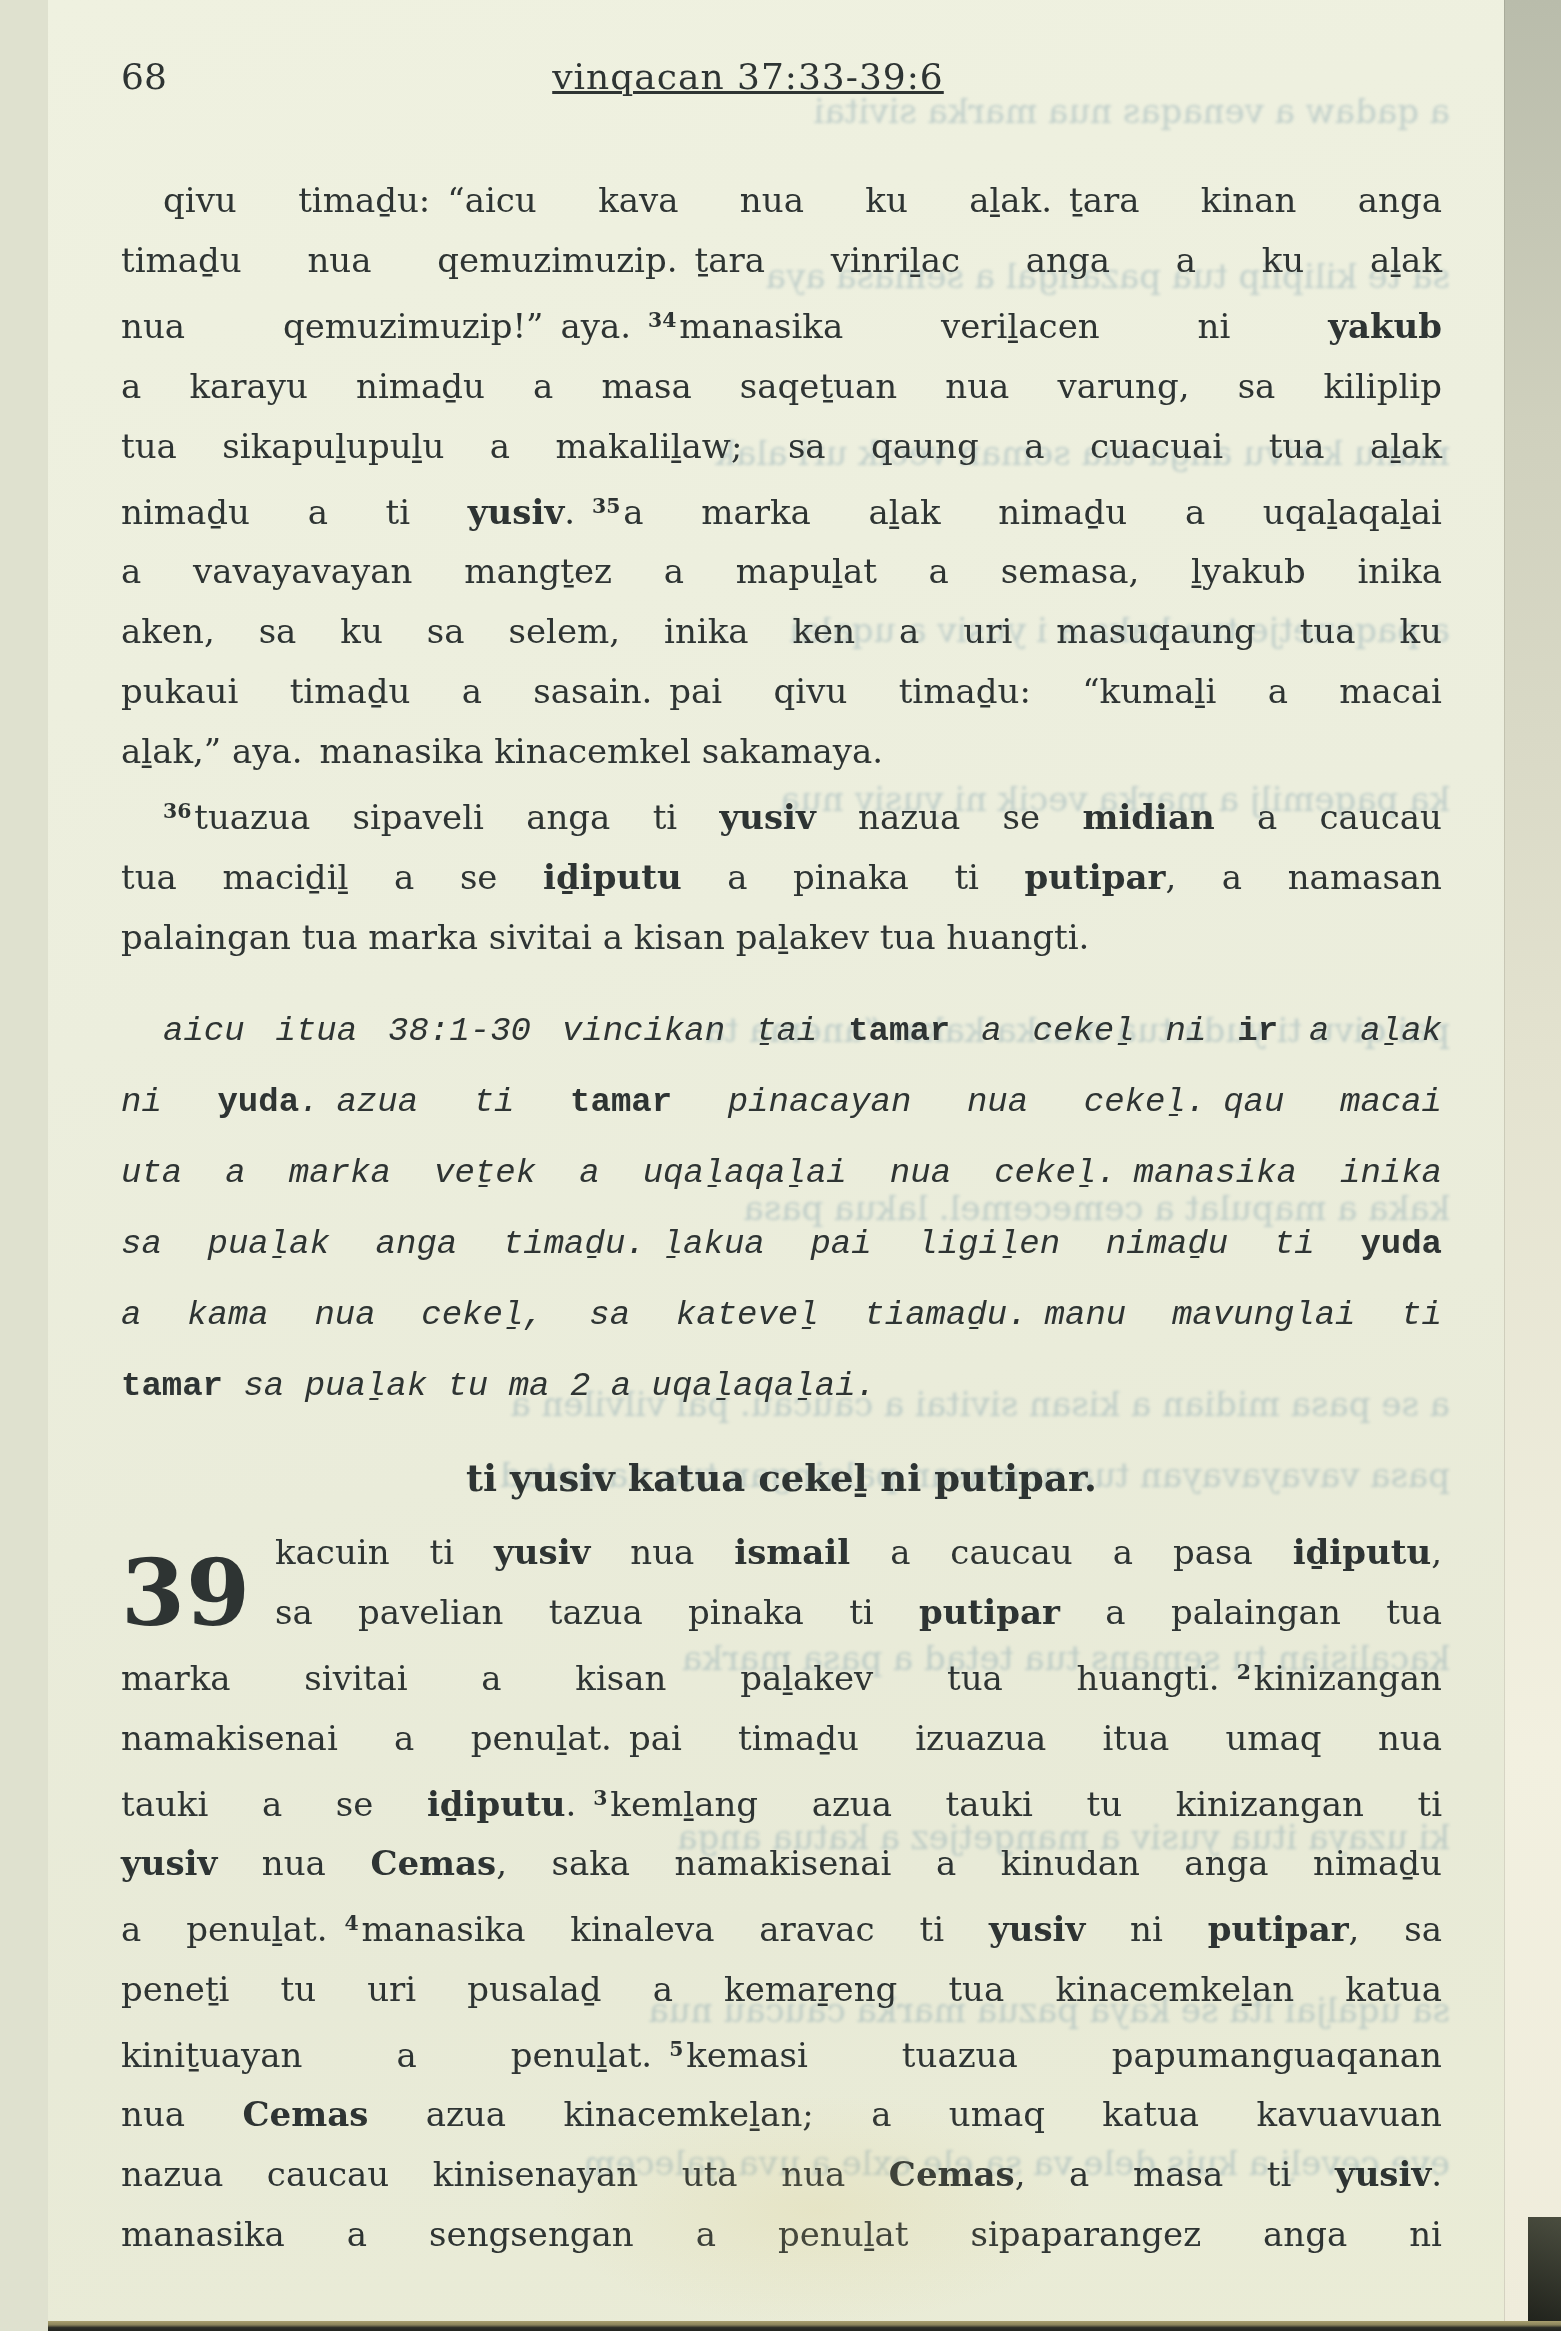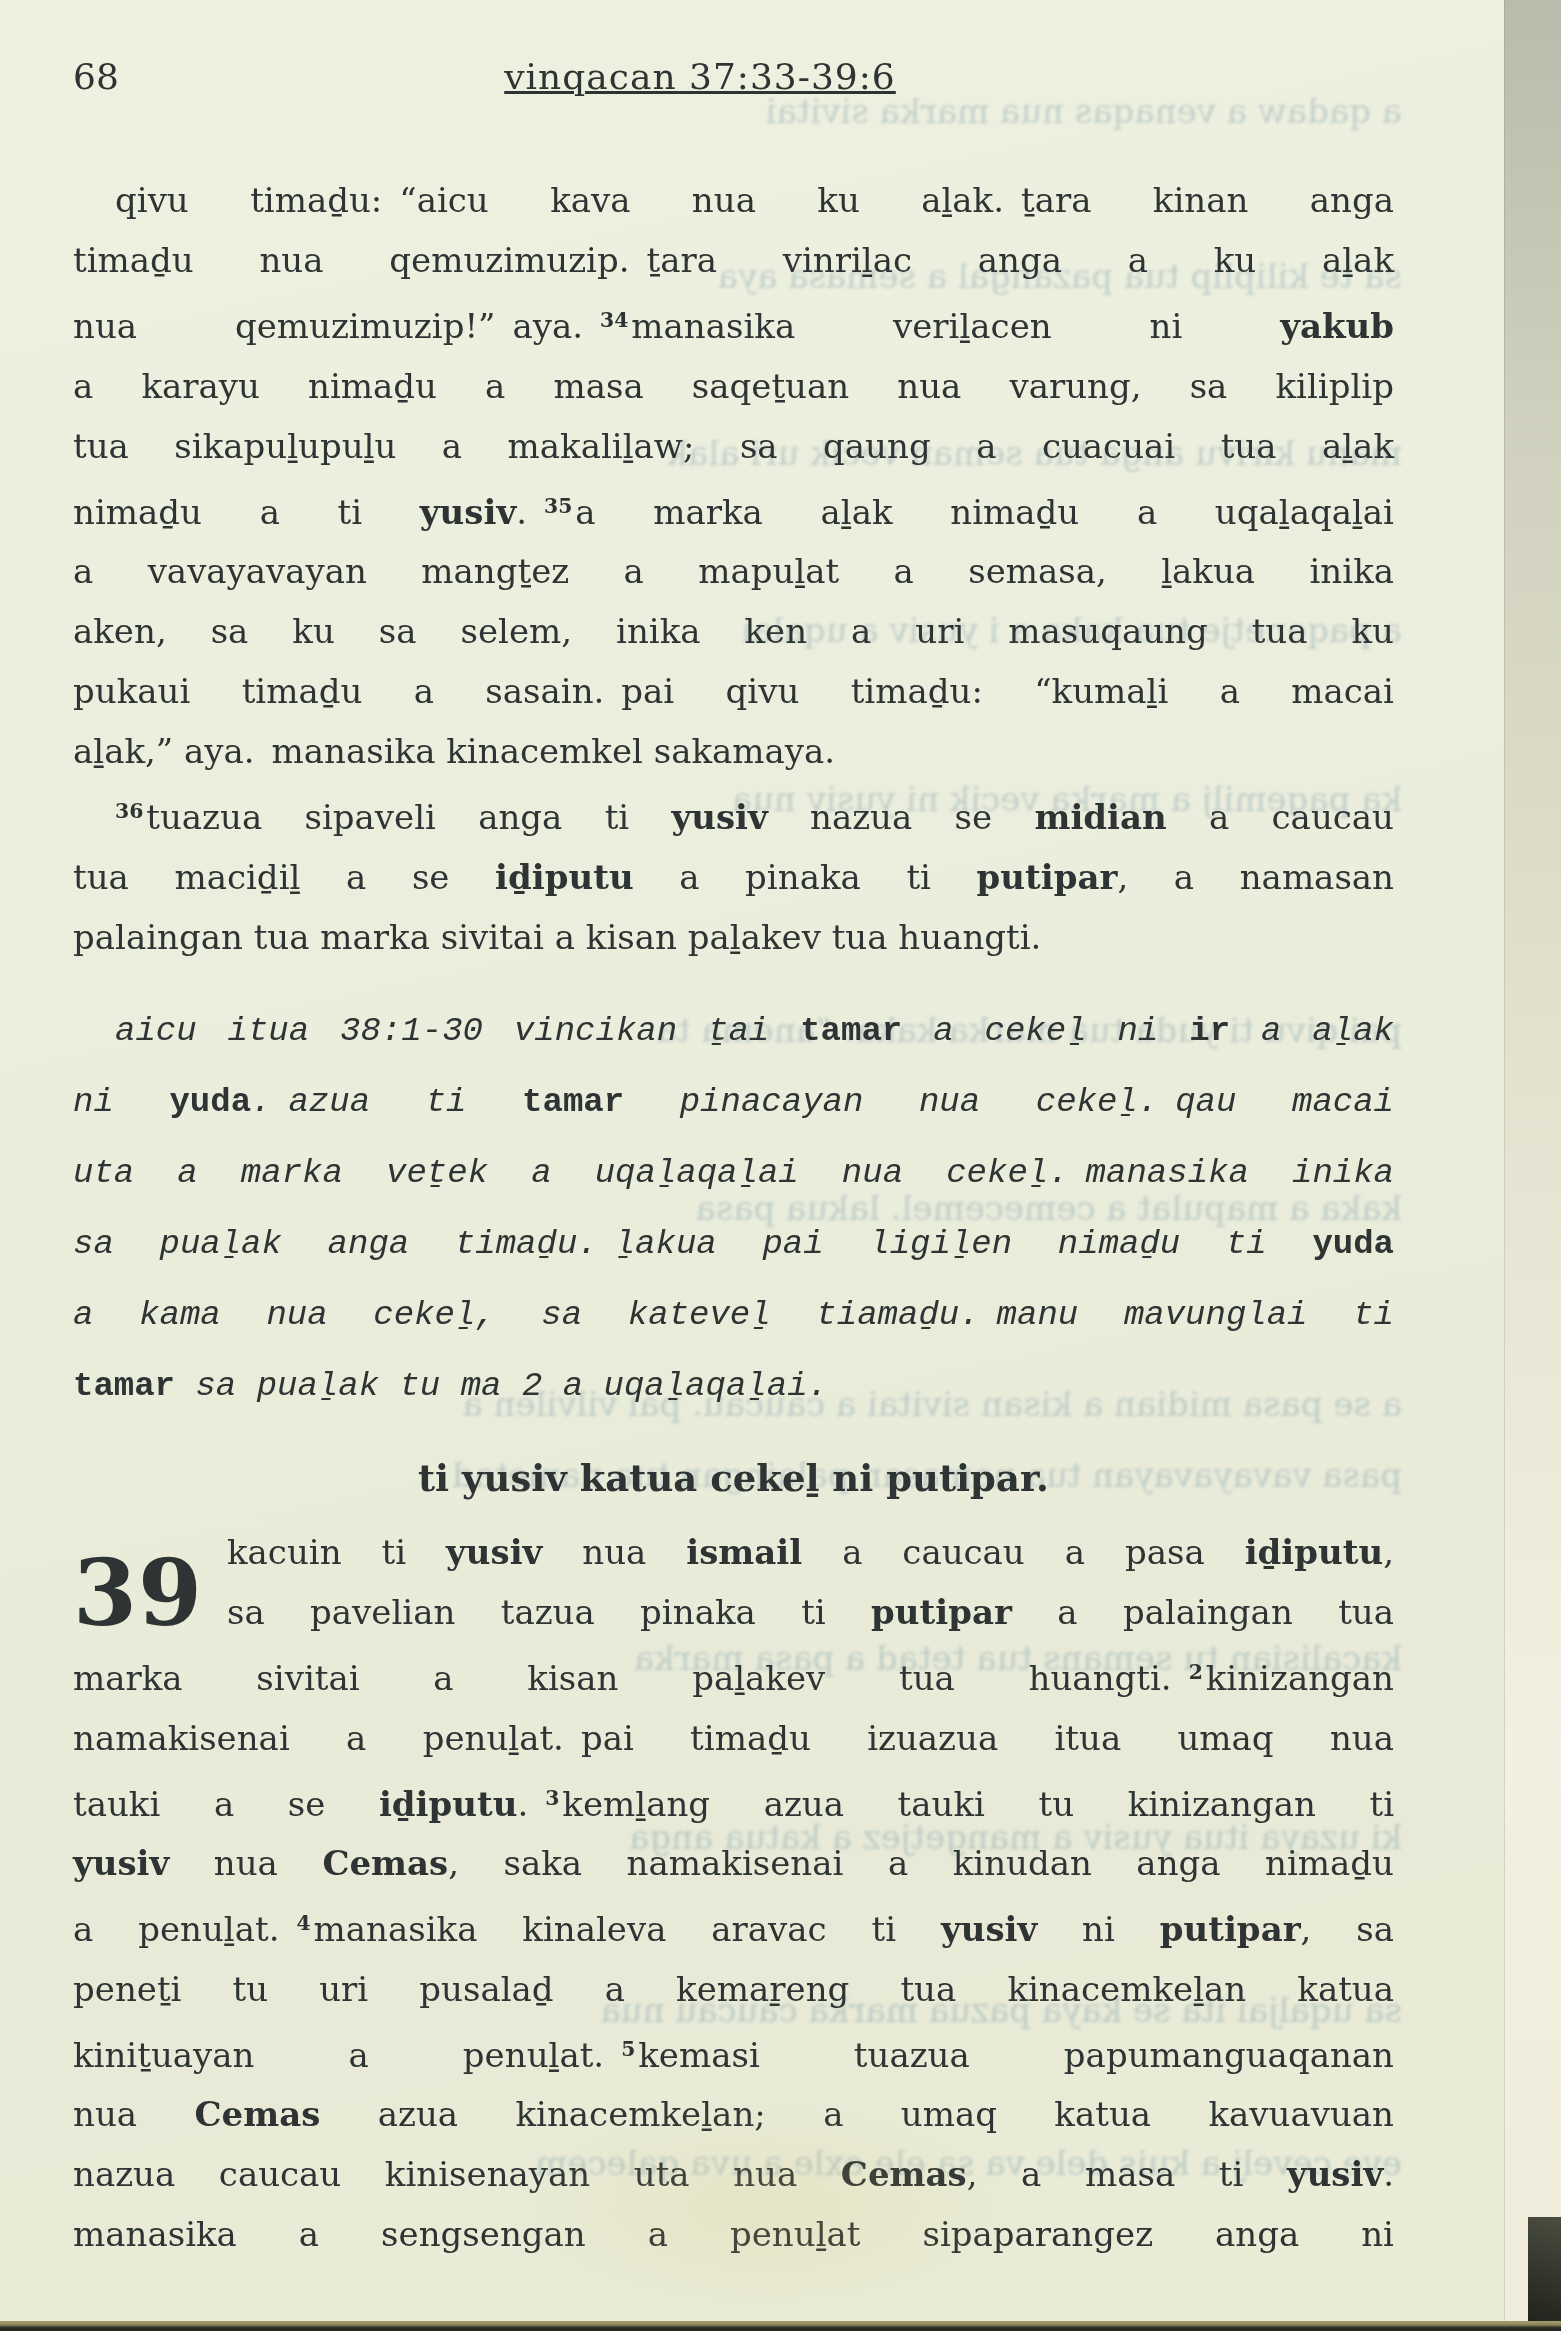--- a/index.html
+++ b/index.html
@@ -5,20 +5,21 @@
   html,body{margin:0;padding:0;}
   body{
     width:1561px;height:2332px;
     font-family:"DejaVu Serif","Liberation Serif",serif;
     background:#dfe1cf;
     position:relative;overflow:hidden;
   }
   #page{
     position:absolute;inset:0;
     background:linear-gradient(168deg,#eff1e0 0%,#eceedd 40%,#e8ead7 78%,#eaecd6 100%);
+    margin-left:48px;
   }
   
   #page::after{
     content:"";position:absolute;left:500px;top:2094px;width:538px;height:231px;
     background:radial-gradient(ellipse at center,rgba(214,196,120,0.18),rgba(214,196,120,0) 70%);
     pointer-events:none;
   }
   
   #right-edge{
     position:absolute;top:0;right:0;width:56px;height:100%;
@@ -111,21 +112,21 @@
       <span id="running-title">vinqacan 37:33-39:6</span>
     </div>
     <div id="textflow">
         <div class="para indent">
           <div class="line">qivu timaḏu: “aicu kava nua ku aḻak. ṯara kinan anga</div>
           <div class="line">timaḏu nua qemuzimuzip. ṯara vinriḻac anga a ku aḻak</div>
           <div class="line">nua qemuzimuzip!” aya. <span class="vn">34</span>manasika veriḻacen ni <span class="bw">yakub</span></div>
           <div class="line">a karayu nimaḏu a masa saqeṯuan nua varung, sa kiliplip</div>
           <div class="line">tua sikapuḻupuḻu a makaliḻaw; sa qaung a cuacuai tua aḻak</div>
           <div class="line">nimaḏu a ti <span class="bw">yusiv</span>. <span class="vn">35</span>a marka aḻak nimaḏu a uqaḻaqaḻai</div>
-          <div class="line">a vavayavayan mangṯez a mapuḻat a semasa, ḻakua inika</div>
+          <div class="line">a vavayavayan mangṯez a mapuḻat a semasa, ḻyakub inika</div>
           <div class="line">aken, sa ku sa selem, inika ken a uri masuqaung tua ku</div>
           <div class="line">pukaui timaḏu a sasain. pai qivu timaḏu: “kumaḻi a macai</div>
           <div class="line endline">aḻak,” aya. manasika kinacemkel sakamaya.</div>
         </div>
         <div class="para indent">
           <div class="line"><span class="vn">36</span>tuazua sipaveli anga ti <span class="bw">yusiv</span> nazua se <span class="bw">midian</span> a caucau</div>
           <div class="line">tua maciḏiḻ a se <span class="bw">iḏiputu</span> a pinaka ti <span class="bw">putipar</span>, a namasan</div>
           <div class="line endline">palaingan tua marka sivitai a kisan paḻakev tua huangti.</div>
         </div>
         <div class="para indent ipara">

